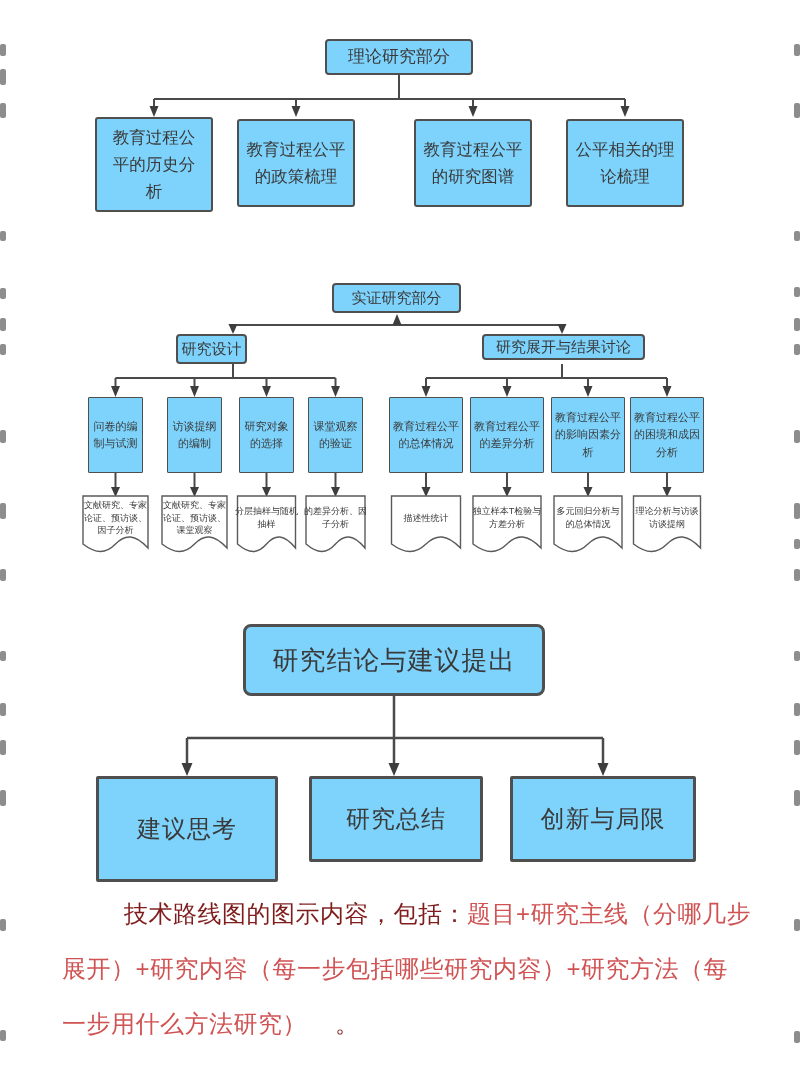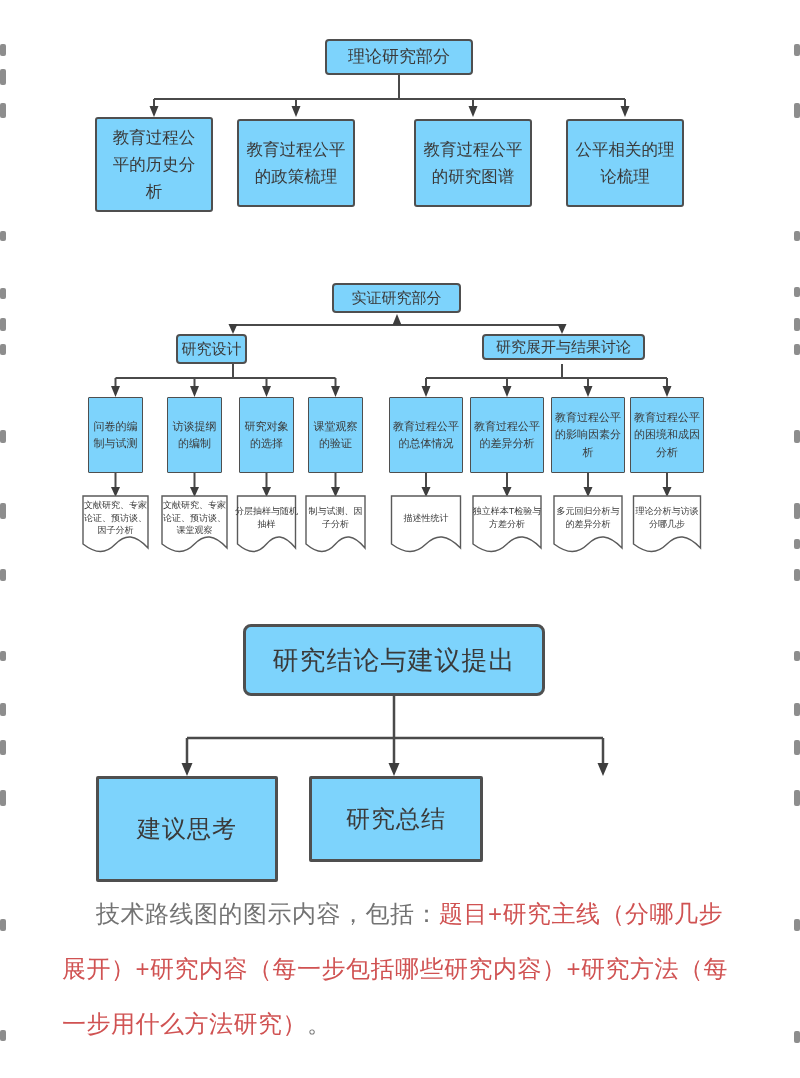--- a/index.html
+++ b/index.html
@@ -19,21 +19,21 @@
   .n-root2{font-size:15px;border-width:2px;border-radius:4px;}
   .n-branch{font-size:15px;border-width:2px;border-radius:4px;}
   .n-step{font-size:11px;border-width:1.6px;border-radius:1px;line-height:1.55;}
   .doc-label{
     position:absolute;box-sizing:border-box;display:flex;align-items:center;justify-content:center;
     text-align:center;font-size:9px;line-height:1.4;color:#3a3a3a;white-space:pre-line;
   }
   .n-conc-root{font-size:26px;border-width:3px;border-radius:8px;letter-spacing:1px;}
   .n-conc{font-size:24px;border-width:3px;border-radius:2px;letter-spacing:1px;}
   .cap-line{position:absolute;font-size:24px;white-space:nowrap;letter-spacing:0.5px;}
-  .cap-black{color:#737373;}
+  .cap-black{color:#7f1d1d;margin-left:28px;}
   .cap-red{color:#d05252;}
   .edge-mark{position:absolute;width:6px;border-radius:2px;background:#8d8d8d;}
 </style>
 </head>
 <body>
 
 <div class="page">
 
   <svg class="wires" width="800" height="1078" viewBox="0 0 800 1078">
     <g stroke="#4a4a4a" stroke-width="2" fill="none">
@@ -123,33 +123,34 @@
 分析</div>
 
   <div class="doc-label" style="left:80px;top:498px;width:71px;height:40px">文献研究、专家
 论证、预访谈、
 因子分析</div>
   <div class="doc-label" style="left:159px;top:498px;width:71px;height:40px">文献研究、专家
 论证、预访谈、
 课堂观察</div>
   <div class="doc-label" style="left:234px;top:498px;width:65px;height:40px">分层抽样与随机
 抽样</div>
-  <div class="doc-label" style="left:303px;top:498px;width:65px;height:40px">制与试测、因
+  <div class="doc-label" style="left:303px;top:498px;width:65px;height:40px">的差异分析、因
 子分析</div>
   <div class="doc-label" style="left:388px;top:498px;width:76px;height:40px">描述性统计</div>
   <div class="doc-label" style="left:470px;top:498px;width:74px;height:40px">独立样本T检验与
 方差分析</div>
   <div class="doc-label" style="left:551px;top:498px;width:74px;height:40px">多元回归分析与
-的差异分析</div>
+的总体情况</div>
   <div class="doc-label" style="left:630px;top:498px;width:74px;height:40px">理论分析与访谈
-分哪几步</div>
+访谈提纲</div>
 
   <div class="node n-conc-root" style="left:243px;top:624px;width:302px;height:72px">研究结论与建议提出</div>
   <div class="node n-conc" style="left:96px;top:776px;width:182px;height:106px">建议思考</div>
   <div class="node n-conc" style="left:309px;top:776px;width:174px;height:86px">研究总结</div>
+  <div class="node n-conc" style="left:510px;top:776px;width:186px;height:86px">创新与局限</div>
 
   <div class="cap-line" style="left:96px;top:898px">
     <span class="cap-black">技术路线图的图示内容，包括：</span><span class="cap-red">题目+研究主线（分哪几步</span>
   </div>
   <div class="cap-line" style="left:62px;top:1008px">
     <span class="cap-red">一步用什么方法研究）</span><span class="cap-black">。</span>
   </div>
   <div class="cap-line" style="left:62px;top:953px">
     <span class="cap-red">展开）+研究内容（每一步包括哪些研究内容）+研究方法（每</span>
   </div>

